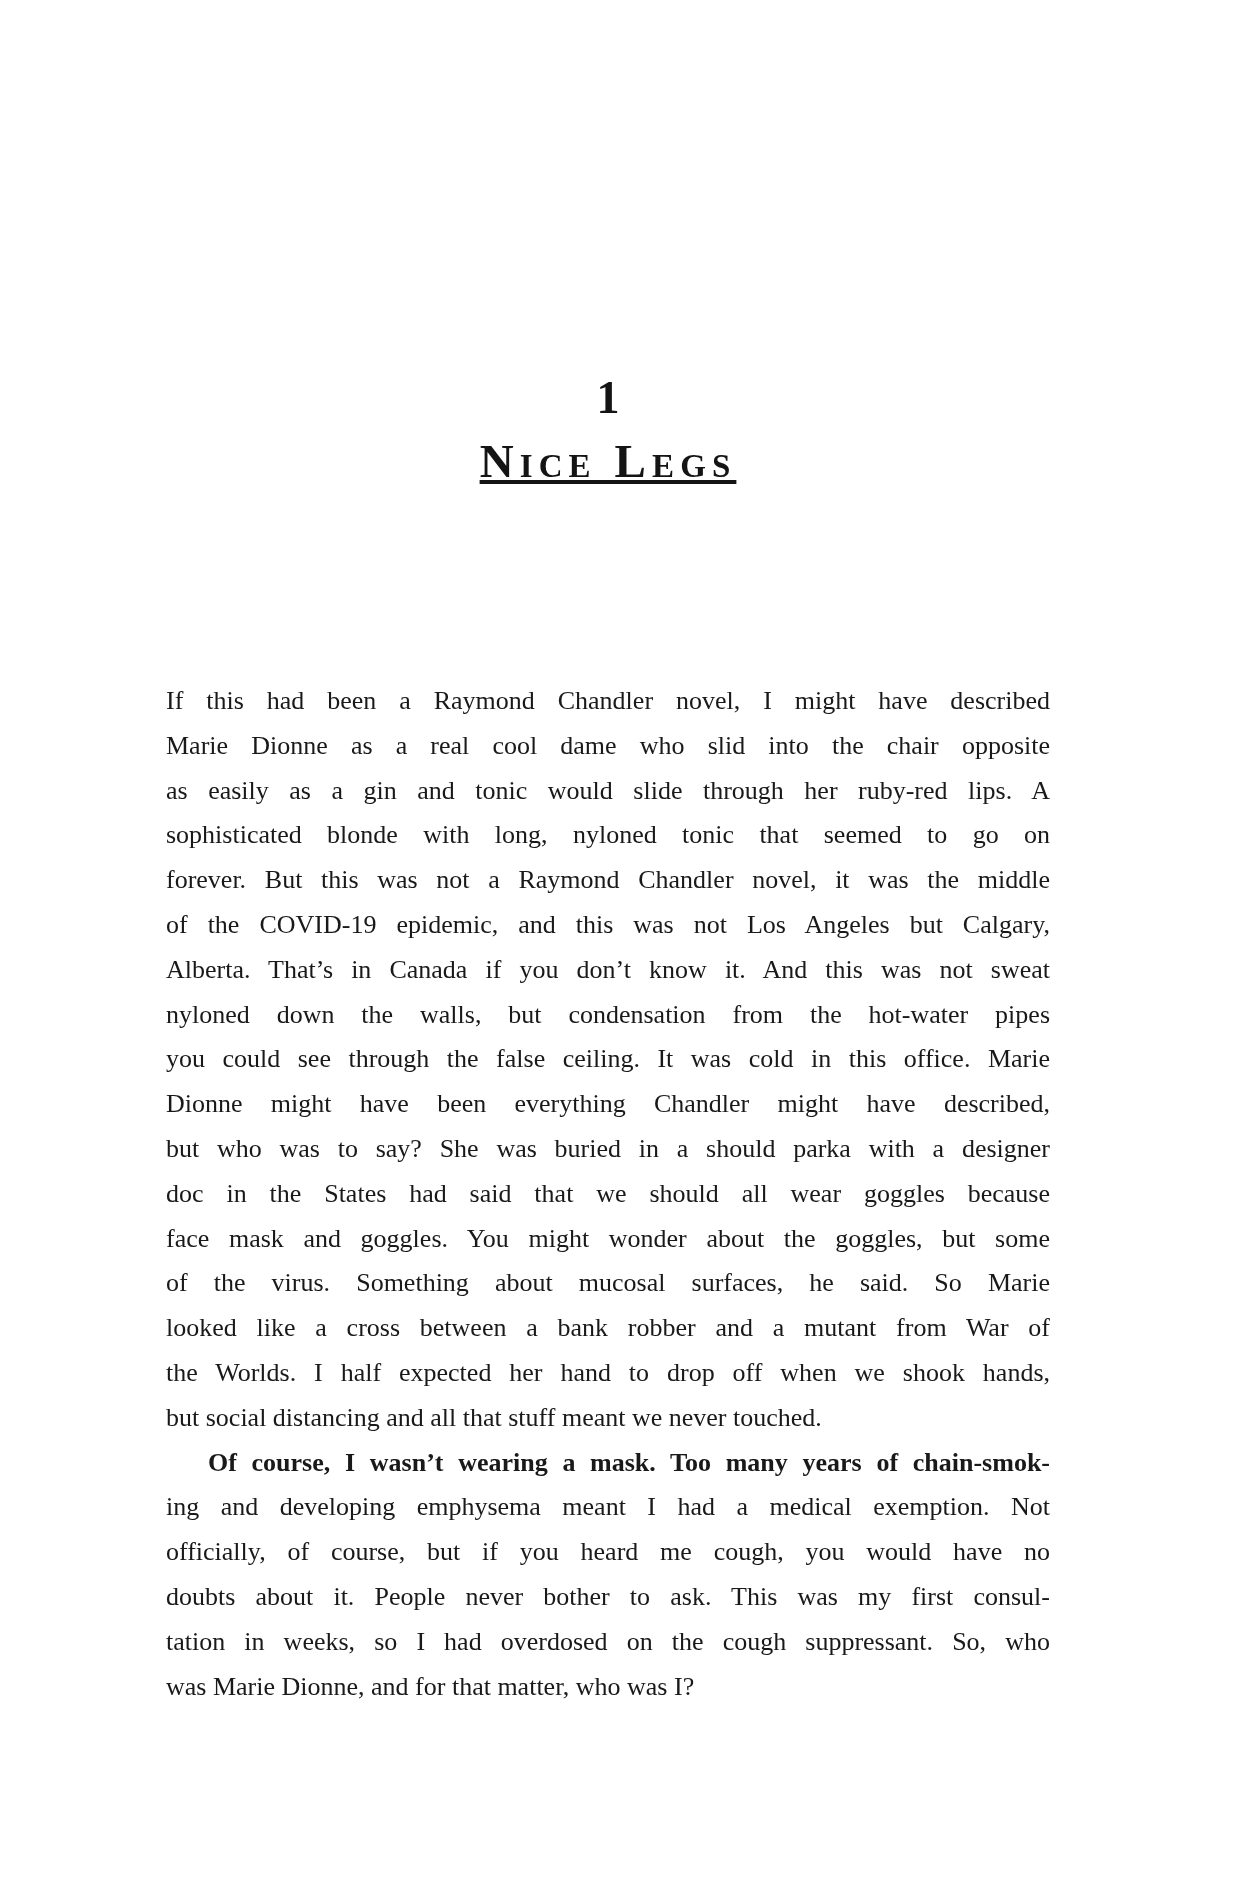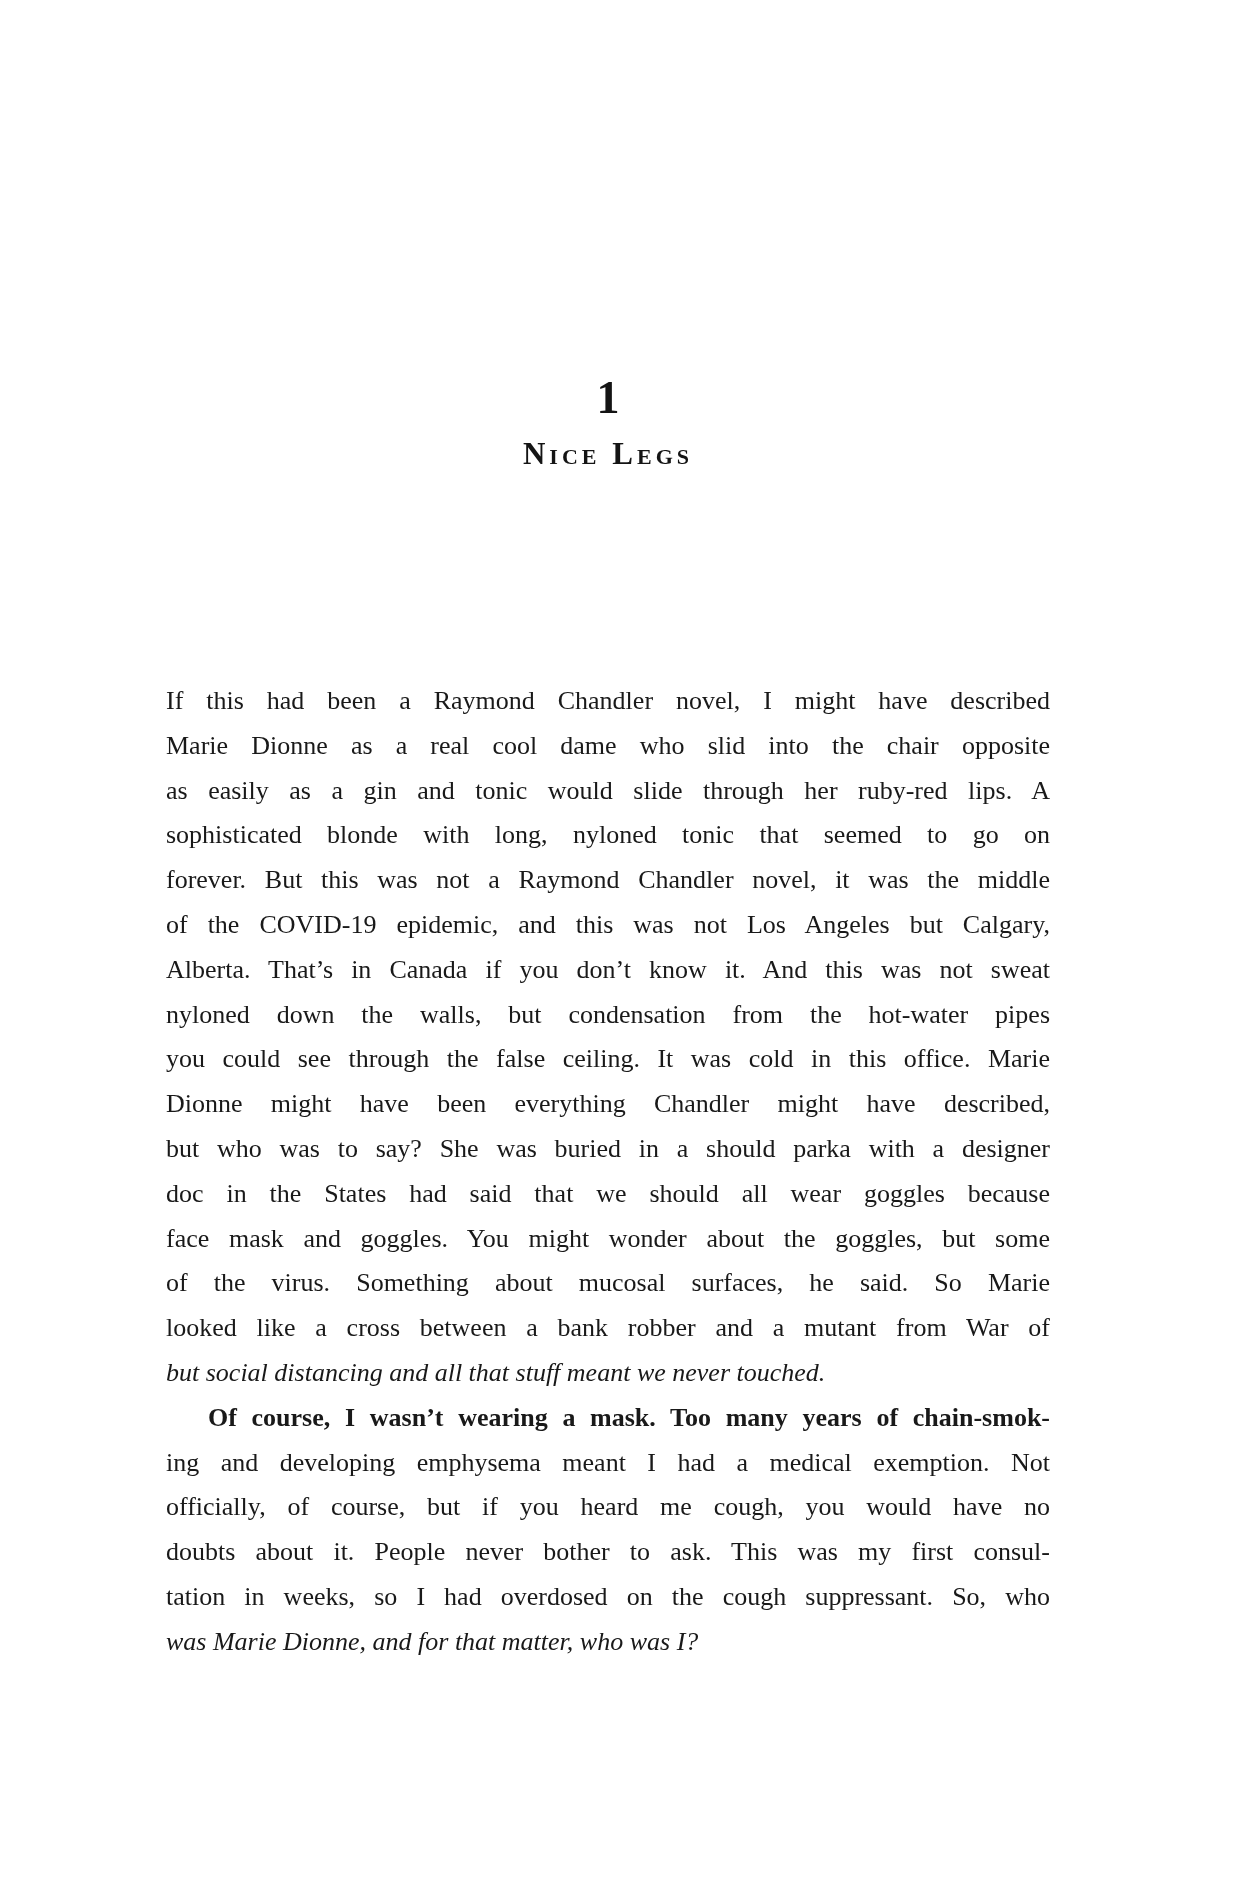--- a/index.html
+++ b/index.html
@@ -26,44 +26,44 @@
     line-height: 1;
     font-weight: 700;
     color: #141414;
   }
   .chapter-title {
     position: absolute;
     left: 166px;
     width: 884px;
     top: 438px;
     text-align: center;
-    font-size: 31px;
+    font-size: 47px;
     line-height: 1;
     font-weight: 700;
     font-variant: small-caps;
     letter-spacing: 0.13em;
     color: #141414;
+    text-decoration: underline;
   }
   .chapter-body {
     position: absolute;
     left: 166px;
     top: 679px;
     width: 884px;
     font-size: 26px;
     line-height: 44.8px;
     color: #191919;
   }
   .text-line {
     height: 44.8px;
     text-align: justify;
     text-align-last: justify;
   }
   .text-line.par-end {
     text-align-last: left;
-    font-style: italic;
   }
   .text-line.first-indent {
     text-indent: 42px;
     font-weight: bold;
   }
 </style>
 </head>
 <body>
 
 <div class="book-page">
@@ -78,20 +78,21 @@
       <div class="text-line">of the COVID-19 epidemic, and this was not Los Angeles but Calgary,</div>
       <div class="text-line">Alberta. That’s in Canada if you don’t know it. And this was not sweat</div>
       <div class="text-line">nyloned down the walls, but condensation from the hot-water pipes</div>
       <div class="text-line">you could see through the false ceiling. It was cold in this office. Marie</div>
       <div class="text-line">Dionne might have been everything Chandler might have described,</div>
       <div class="text-line">but who was to say? She was buried in a should parka with a designer</div>
       <div class="text-line">doc in the States had said that we should all wear goggles because</div>
       <div class="text-line">face mask and goggles. You might wonder about the goggles, but some</div>
       <div class="text-line">of the virus. Something about mucosal surfaces, he said. So Marie</div>
       <div class="text-line">looked like a cross between a bank robber and a mutant from War of</div>
+      <div class="text-line">the Worlds. I half expected her hand to drop off when we shook hands,</div>
       <div class="text-line par-end">but social distancing and all that stuff meant we never touched.</div>
       <div class="text-line first-indent">Of course, I wasn’t wearing a mask. Too many years of chain-smok-</div>
       <div class="text-line">ing and developing emphysema meant I had a medical exemption. Not</div>
       <div class="text-line">officially, of course, but if you heard me cough, you would have no</div>
       <div class="text-line">doubts about it. People never bother to ask. This was my first consul-</div>
       <div class="text-line">tation in weeks, so I had overdosed on the cough suppressant. So, who</div>
       <div class="text-line par-end">was Marie Dionne, and for that matter, who was I?</div>
     </div>
 </div>
 

